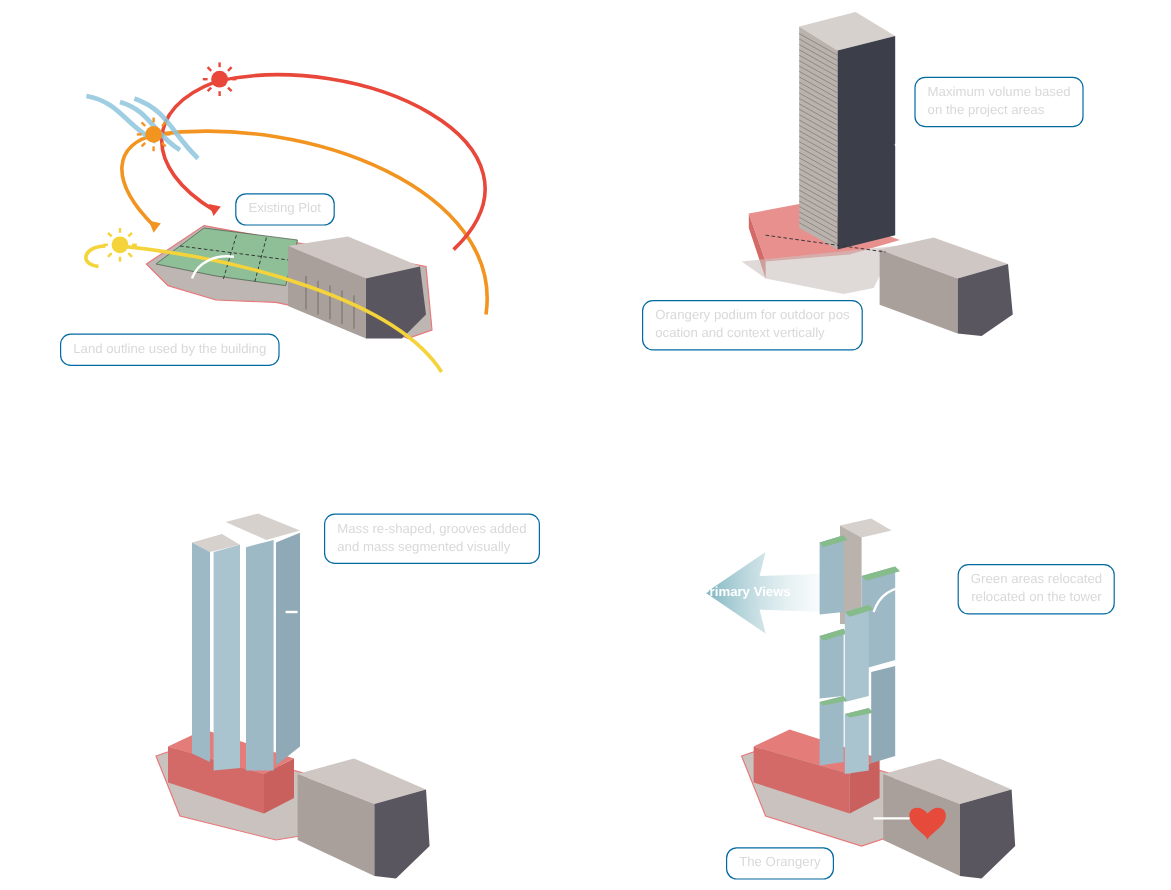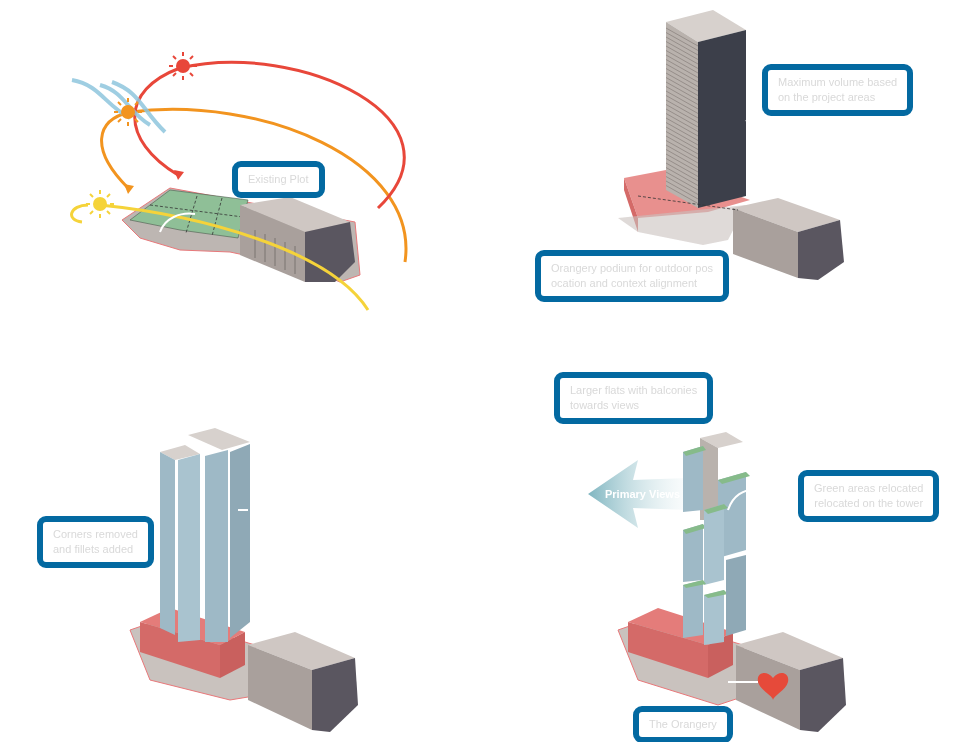--- a/index.html
+++ b/index.html
@@ -1,18 +1,18 @@
 <!DOCTYPE html>
 <html><head>
 <meta charset="utf-8">
 <style>
   html,body{margin:0;padding:0;background:#ffffff;}
   body{width:976px;height:742px;position:relative;overflow:hidden;font-family:"Liberation Sans",sans-serif;}
   .panel{position:absolute;}
-  .label{position:absolute;border:6px solid #0369a1;border-radius:9px;background:#ffffff;color:#d9d9d9;font-size:11px;line-height:15px;padding:5px 10px;box-sizing:border-box;white-space:nowrap;}
+  .label{position:absolute;border:1px solid #0369a1;border-radius:9px;background:#ffffff;color:#d9d9d9;font-size:11px;line-height:15px;padding:5px 10px;box-sizing:border-box;white-space:nowrap;}
   svg{position:absolute;left:0;top:0;overflow:visible;}
   .pv{position:absolute;color:#ffffff;font-size:11px;font-weight:bold;}
 </style>
 </head>
 <body>
 
 <div class="panel" style="left:0;top:0;width:488px;height:360px;">
   <svg width="488" height="360">
 
     <path d="M128 188 C 90 150, 95 120, 130 112 C 260 95, 420 160, 405 262" fill="none" stroke="#f2941f" stroke-width="3"></path>
@@ -82,21 +82,22 @@
           <line x1="100" y1="214" x2="100" y2="218"></line>
           <line x1="86" y1="204" x2="90" y2="204"></line>
           <line x1="110" y1="204" x2="114" y2="204"></line>
           <line x1="90" y1="194" x2="93" y2="197"></line>
           <line x1="107" y1="211" x2="110" y2="214"></line>
           <line x1="110" y1="194" x2="107" y2="197"></line>
           <line x1="93" y1="211" x2="90" y2="214"></line>
         </g>
     </g>
   </svg>
-  <div class="label" style="left:196px;top:161px;margin-left:36px;">Existing Plot</div>
+  <div class="label" style="left:196px;top:161px;">Existing Plot</div>
+  <div class="label" style="left:50px;top:278px;">Land outline used by the building</div>
 </div>
 
 <div class="panel" style="left:488px;top:0;width:488px;height:360px;">
   <svg width="488" height="360">
 
     <polygon points="136,178 178,170 262,200 220,212 150,218" fill="#e47c7a" opacity="0.85"></polygon>
     <polygon points="136,178 150,218 150,232 136,190" fill="#d46a68"></polygon>
 
     <polygon points="130,218 150,232 215,245 240,240 258,205" fill="#c9c2be" opacity="0.6"></polygon>
 
@@ -151,21 +152,21 @@
       </g>
     <line x1="258" y1="120" x2="262" y2="124" stroke="#fff" stroke-width="2"></line>
     <line x1="150" y1="196" x2="250" y2="210" stroke="#333" stroke-dasharray="3,2" stroke-width="0.8"></line>
   </svg>
   <div class="label" style="left:274px;top:64px;">
     <div>Maximum volume based</div>
     <div>on the project areas</div>
   </div>
   <div class="label" style="left:47px;top:250px;">
     <div>Orangery podium for outdoor pos</div>
-    <div>ocation and context alignment</div>
+    <div>ocation and context vertically</div>
   </div>
 </div>
 
 <div class="panel" style="left:0;top:360px;width:488px;height:382px;">
   <svg width="488" height="382">
     <polygon points="130,270 165,258 255,285 260,335 230,340 150,320" fill="#c9c2be" stroke="#e8787a" stroke-width="1"></polygon>
 
     <polygon points="140,262 170,248 245,272 220,285" fill="#e47c7a"></polygon>
     <polygon points="140,262 220,285 220,318 140,292" fill="#d46a68"></polygon>
     <polygon points="220,285 245,272 245,305 220,318" fill="#c9605e"></polygon>
@@ -179,23 +180,23 @@
     <g>
       <polygon points="188,75 215,68 250,82 222,90" fill="#d7d1cd"></polygon>
       <polygon points="160,92 185,85 200,94 175,100" fill="#d7d1cd"></polygon>
       <polygon points="160,92 175,100 175,275 160,268" fill="#9eb9c6"></polygon>
       <polygon points="178,100 200,94 200,280 178,282" fill="#a9c3cf"></polygon>
       <polygon points="205,96 228,90 228,282 205,282" fill="#9eb9c6"></polygon>
       <polygon points="230,92 250,84 250,262 230,278" fill="#8fa9b6"></polygon>
     </g>
     <line x1="238" y1="150" x2="248" y2="150" stroke="#fff" stroke-width="2"></line>
   </svg>
-  <div class="label" style="left:37px;top:156px;">
-    <div>Corners removed</div>
-    <div>and fillets added</div>
+  <div class="label" style="left:270px;top:68px;">
+    <div>Mass re-shaped, grooves added</div>
+    <div>and mass segmented visually</div>
   </div>
 </div>
 
 <div class="panel" style="left:488px;top:360px;width:488px;height:382px;">
   <svg width="488" height="382">
     <defs>
       <linearGradient id="pvgrad" x1="0" y1="0" x2="1" y2="0">
         <stop offset="0" stop-color="#7fb5c0"></stop>
         <stop offset="1" stop-color="#e6f1f3" stop-opacity="0.2"></stop>
       </linearGradient>
@@ -232,23 +233,19 @@
       <polygon points="216,235 236,230 240,234 220,238" fill="#86bb8a"></polygon>
       <polygon points="238,200 258,195 258,270 238,276" fill="#8fa9b6"></polygon>
     </g>
 
     <g>
       <path d="M285 318 C 279 310, 268 312, 270 322 C 272 330, 285 336, 285 340 C 285 336, 298 330, 300 322 C 302 312, 291 310, 285 318 Z" fill="#e64a3a"></path>
     </g>
     <line x1="240" y1="322" x2="270" y2="322" stroke="#fff" stroke-width="2"></line>
     <path d="M240 150 C 245 135, 255 130, 270 128" fill="none" stroke="#fff" stroke-width="2"></path>
   </svg>
-  <div class="pv" style="left:117px;top:128px;">Primary Views</div>
-  <div class="label" style="left:66px;top:375px;top:12px;">
-    <div>Larger flats with balconies</div>
-    <div>towards views</div>
-  </div>
+  <div class="pv" style="left:96px;top:128px;">Primary Views</div>
   <div class="label" style="left:310px;top:110px;text-align:center;">
     <div>Green areas relocated</div>
     <div>relocated on the tower</div>
   </div>
-  <div class="label" style="left:145px;top:346px;">The Orangery</div>
+  <div class="label" style="left:117px;top:346px;">The Orangery</div>
 </div>
 
 </body></html>

